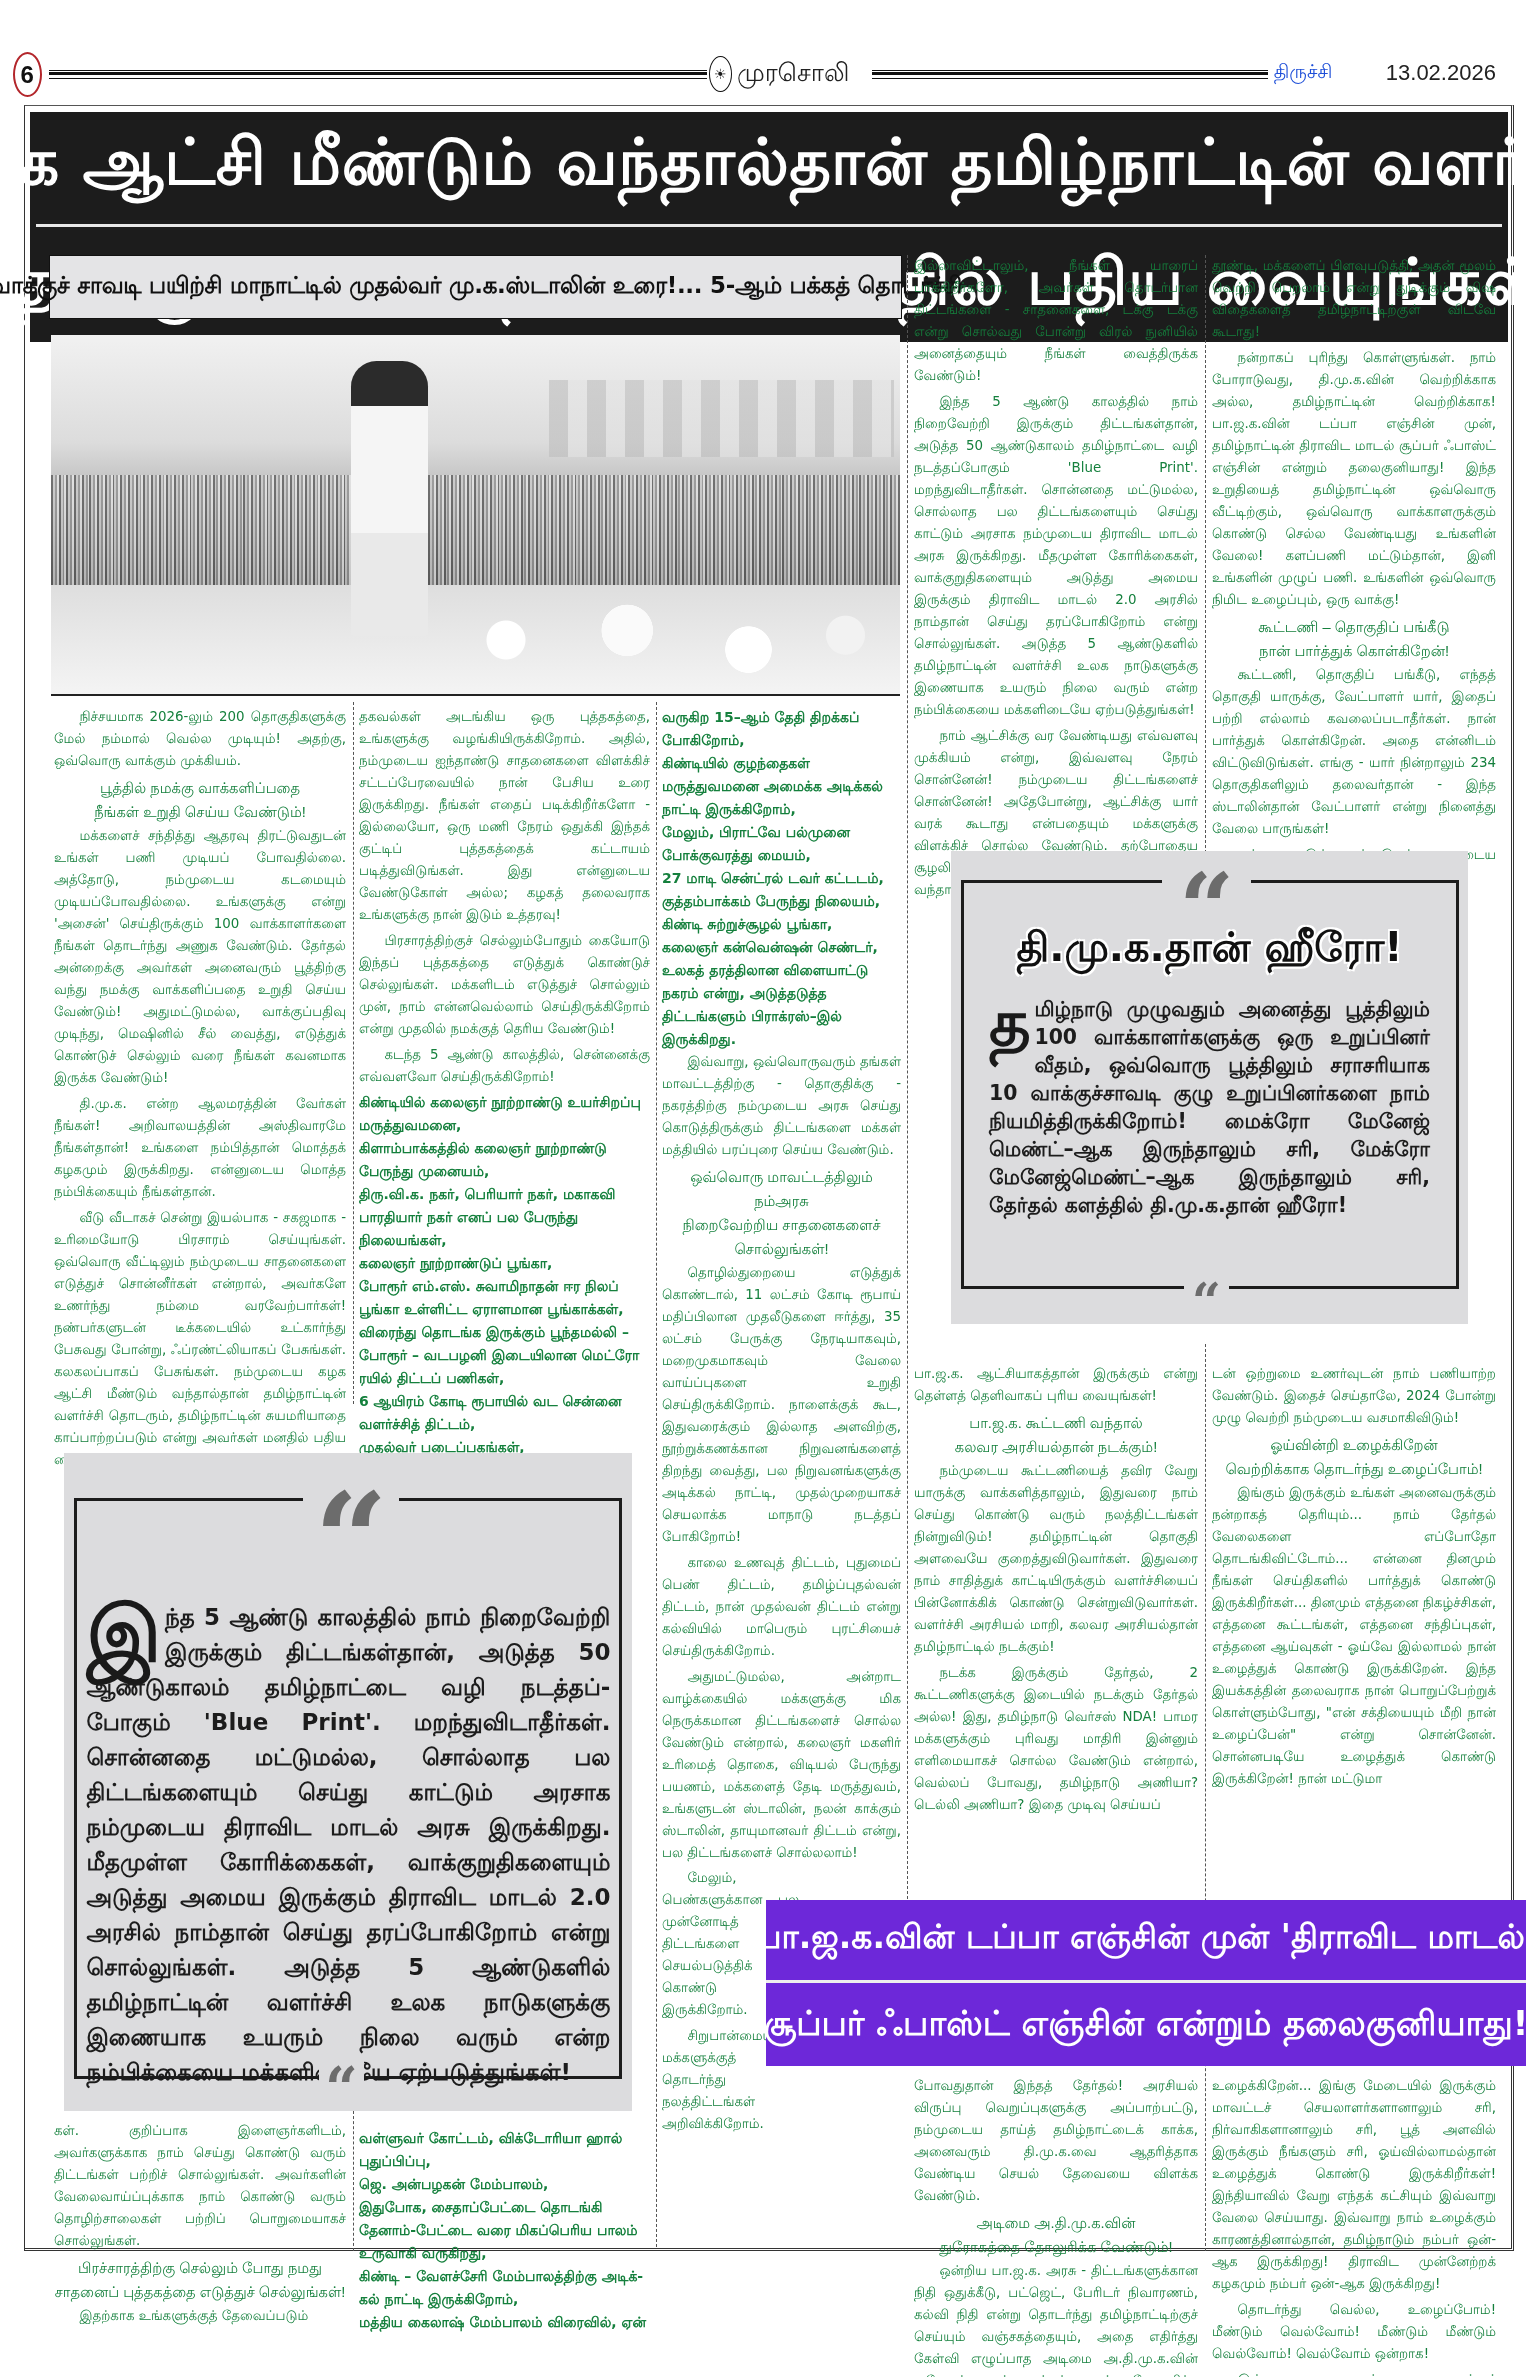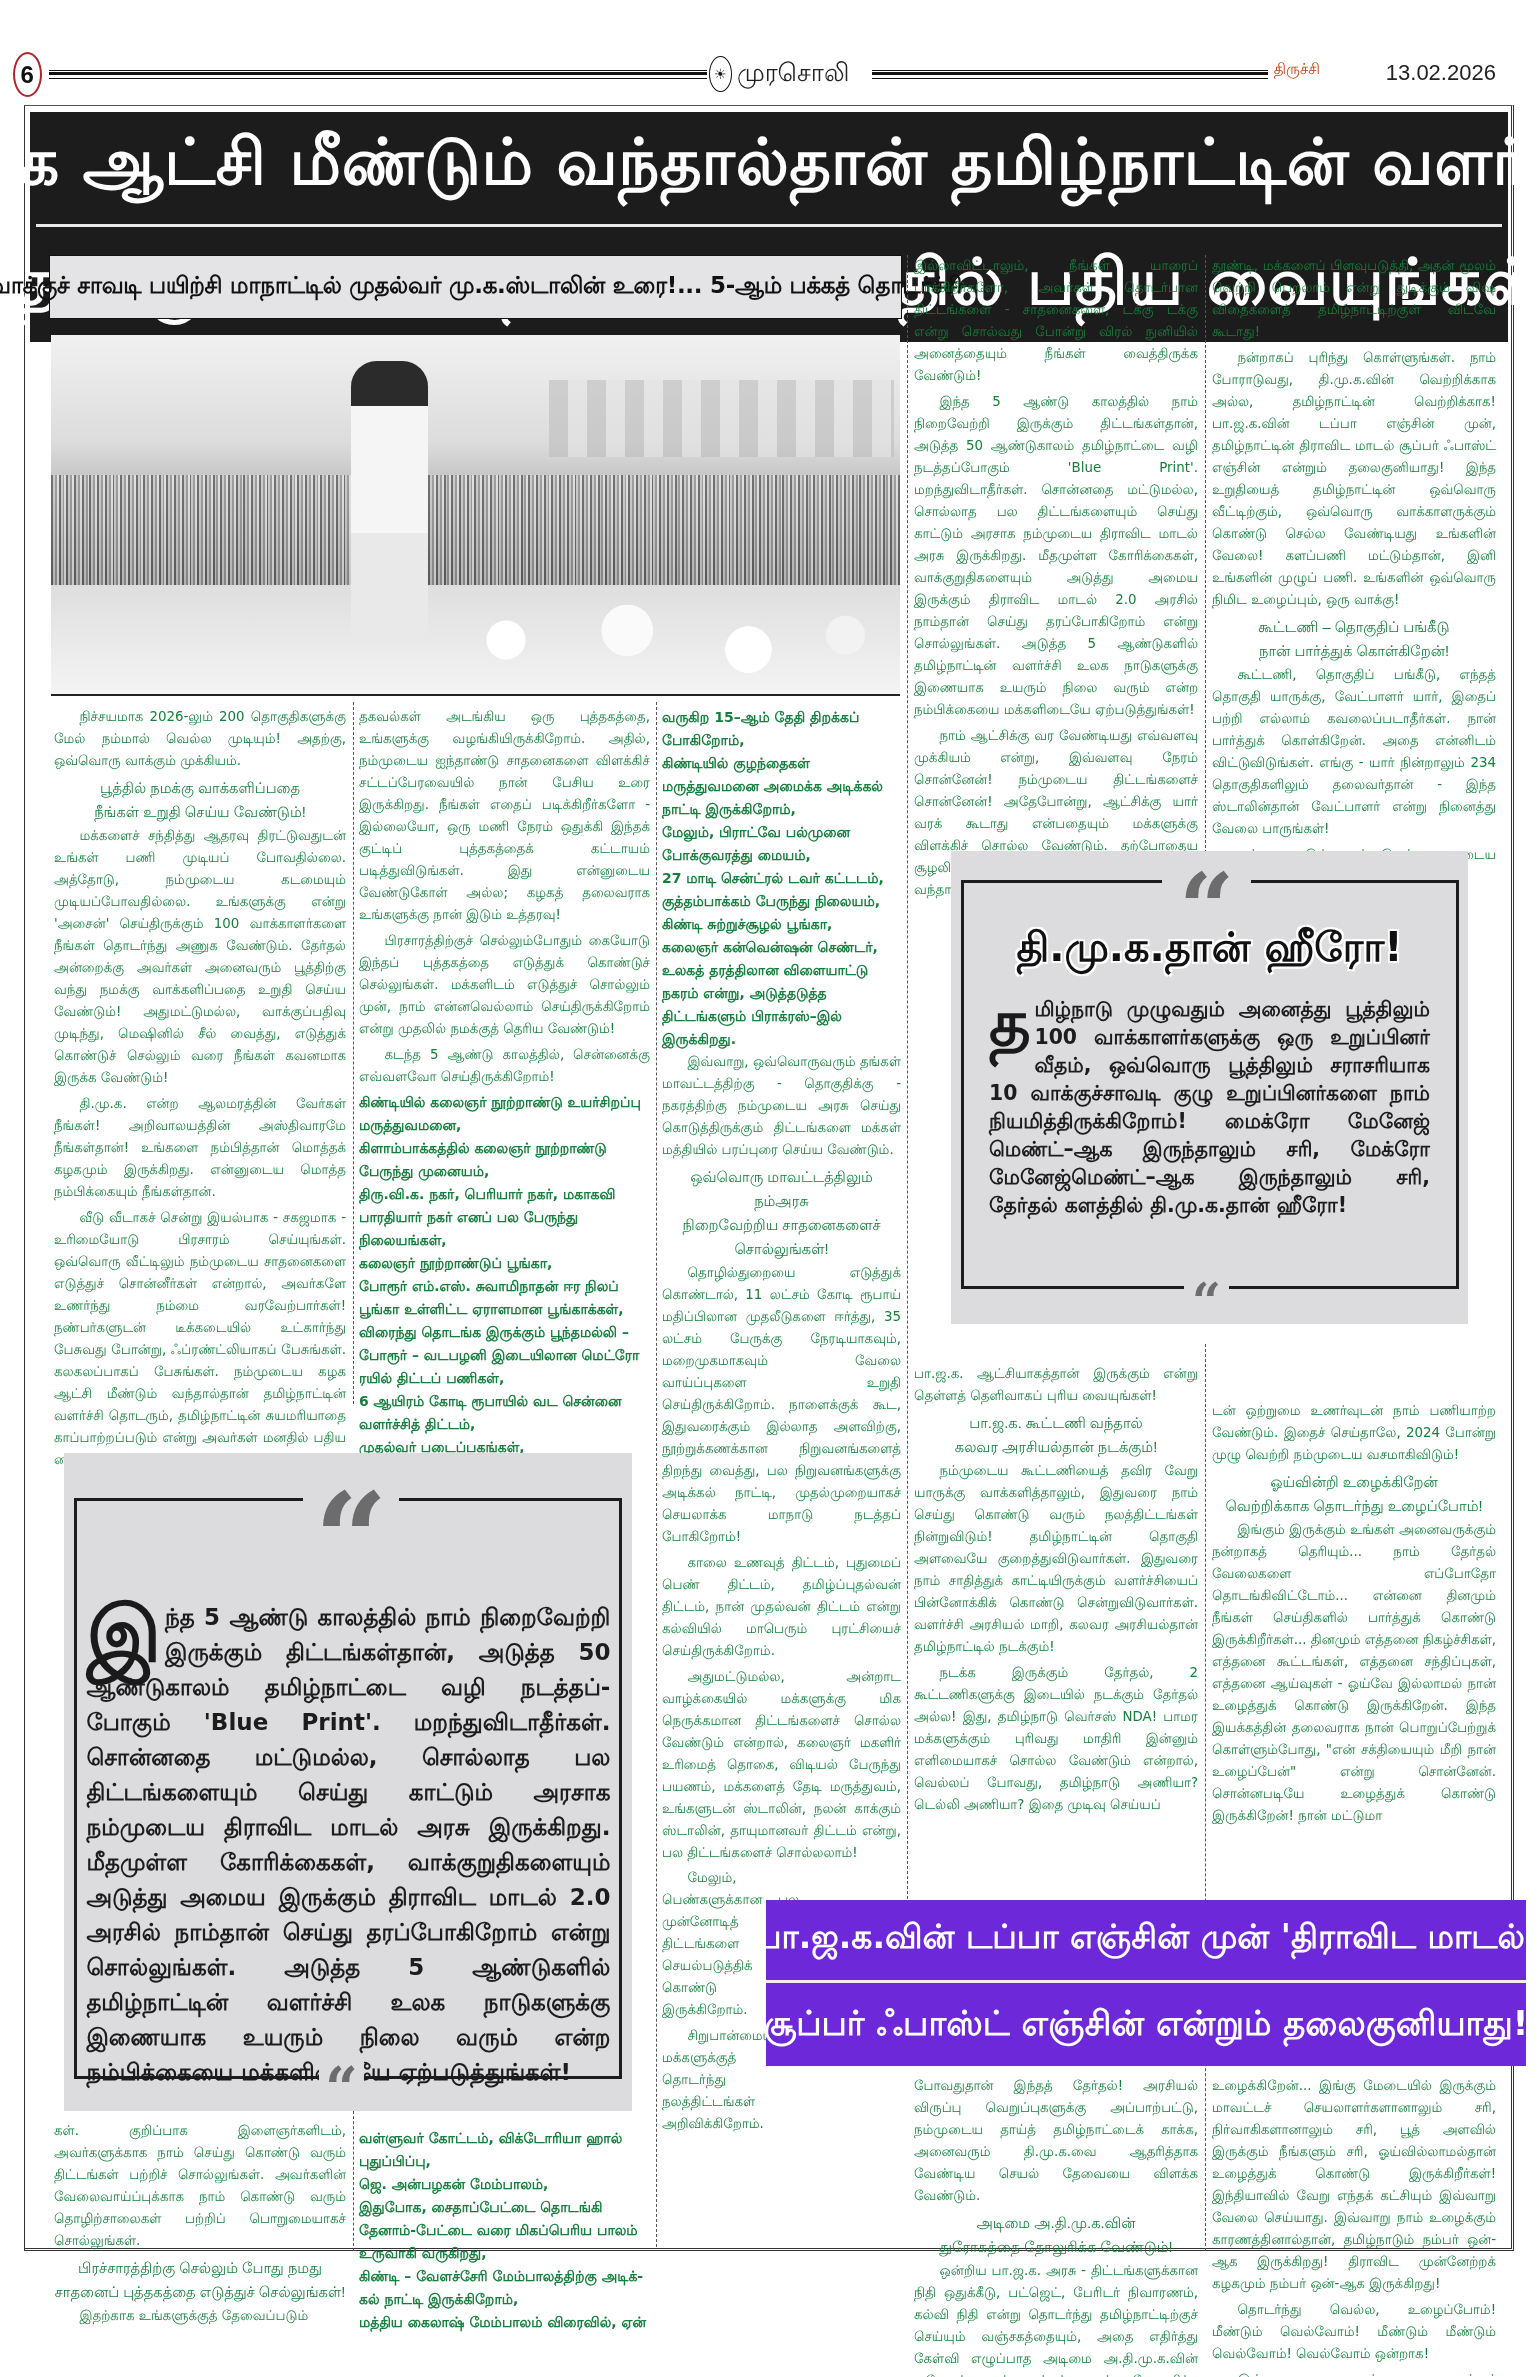--- a/index.html
+++ b/index.html
@@ -18,21 +18,21 @@
   }
   .rule { position: absolute; top: 18px; height: 9px;
     border-top: 1.9px solid #111; border-bottom: 1.9px solid #111; }
   .rule::after { content: ""; position: absolute; left: 0; right: 0; top: 1.3px; height: 2.6px; background: #111; }
   .rule-a { left: 36px; width: 658px; }
   .rule-b { left: 859px; width: 396px; }
   .logo { position: absolute; left: 696px; top: 3.8px; display: flex; align-items: center; gap: 5.1px; }
   .logo-emblem { width: 23px; height: 36px; border: 1.9px solid #111; border-radius: 50%;
     display: flex; align-items: center; justify-content: center; font-size: 14px; }
   .logo-text { font-size: 25px; color: #222; }
-  .edition { position: absolute; left: 1261px; top: 7.7px; font-size: 15px; color: #c2410c; }
+  .edition { position: absolute; left: 1261px; top: 7.7px; font-size: 19px; color: #1d4ed8; }
   .date { position: absolute; left: 1373px; top: 7.7px; font-family: "Liberation Sans", sans-serif; font-size: 22px; color: #222; }
 
   
   .frame { position: absolute; left: 24px; top: 105px; width: 1490px; height: 2146px;
     border-left: 1.9px solid #333; border-right: 3.8px double #333; border-bottom: 3.8px double #333; border-top: 1.9px solid #555; }
 
   
   .headline { position: absolute; left: 30px; top: 112px; width: 1478px; height: 230px; background: #1c1c1c; }
   .headline-line { position: absolute; left: 0; right: 0; height: 109px; color: #fff;
     font-weight: bold; font-size: 64px; display: flex; align-items: center; justify-content: center;
@@ -209,21 +209,21 @@
   <div class="quote-mark" style="left:255px; top:607px; width:45px; height:45px; font-size:57px;">“</div>
 </div>
 
 <div class="col" style="left:914px; top:1363px; width:284px;">
   <p class="noindent">பா.ஜ.க. ஆட்சியாகத்தான் இருக்கும் என்று தெள்ளத் தெளிவாகப் புரிய வையுங்கள்!</p>
   <h4><span>பா.ஜ.க. கூட்டணி வந்தால்</span><br><span>கலவர அரசியல்தான் நடக்கும்!</span></h4>
   <p>நம்முடைய கூட்டணியைத் தவிர வேறு யாருக்கு வாக்களித்தாலும், இதுவரை நாம் செய்து கொண்டு வரும் நலத்திட்டங்கள் நின்றுவிடும்! தமிழ்நாட்டின் தொகுதி அளவையே குறைத்துவிடுவார்கள். இதுவரை நாம் சாதித்துக் காட்டியிருக்கும் வளர்ச்சியைப் பின்னோக்கிக் கொண்டு சென்றுவிடுவார்கள். வளர்ச்சி அரசியல் மாறி, கலவர அரசியல்தான் தமிழ்நாட்டில் நடக்கும்!</p>
   <p>நடக்க இருக்கும் தேர்தல், 2 கூட்டணிகளுக்கு இடையில் நடக்கும் தேர்தல் அல்ல! இது, தமிழ்நாடு வெர்சஸ் NDA! பாமர மக்களுக்கும் புரிவது மாதிரி இன்னும் எளிமையாகச் சொல்ல வேண்டும் என்றால், வெல்லப் போவது, தமிழ்நாடு அணியா? டெல்லி அணியா? இதை முடிவு செய்யப்</p>
 </div>
 <div class="vrule" style="left:1205px; top:1344px; height:907px;"></div>
-<div class="col" style="left:1212px; top:1363px; width:284px;margin-top:37px;">
+<div class="col" style="left:1212px; top:1363px; width:284px;">
   <p class="noindent">டன் ஒற்றுமை உணர்வுடன் நாம் பணியாற்ற வேண்டும். இதைச் செய்தாலே, 2024 போன்று முழு வெற்றி நம்முடைய வசமாகிவிடும்!</p>
   <h4><span>ஓய்வின்றி உழைக்கிறேன்</span><br><span>வெற்றிக்காக தொடர்ந்து உழைப்போம்!</span></h4>
   <p>இங்கும் இருக்கும் உங்கள் அனைவருக்கும் நன்றாகத் தெரியும்... நாம் தேர்தல் வேலைகளை எப்போதோ தொடங்கிவிட்டோம்... என்னை தினமும் நீங்கள் செய்திகளில் பார்த்துக் கொண்டு இருக்கிறீர்கள்... தினமும் எத்தனை நிகழ்ச்சிகள், எத்தனை கூட்டங்கள், எத்தனை சந்திப்புகள், எத்தனை ஆய்வுகள் - ஓய்வே இல்லாமல் நான் உழைத்துக் கொண்டு இருக்கிறேன். இந்த இயக்கத்தின் தலைவராக நான் பொறுப்பேற்றுக் கொள்ளும்போது, "என் சக்தியையும் மீறி நான் உழைப்பேன்" என்று சொன்னேன். சொன்னபடியே உழைத்துக் கொண்டு இருக்கிறேன்! நான் மட்டுமா</p>
 </div>
 
 <div class="bighead2">
   <div class="hl a">பா.ஜ.க.வின் டப்பா எஞ்சின் முன் 'திராவிட மாடல்'</div>
   <div class="div"></div>
   <div class="hl b">சூப்பர் ஃபாஸ்ட் எஞ்சின் என்றும் தலைகுனியாது!</div>
 </div>

